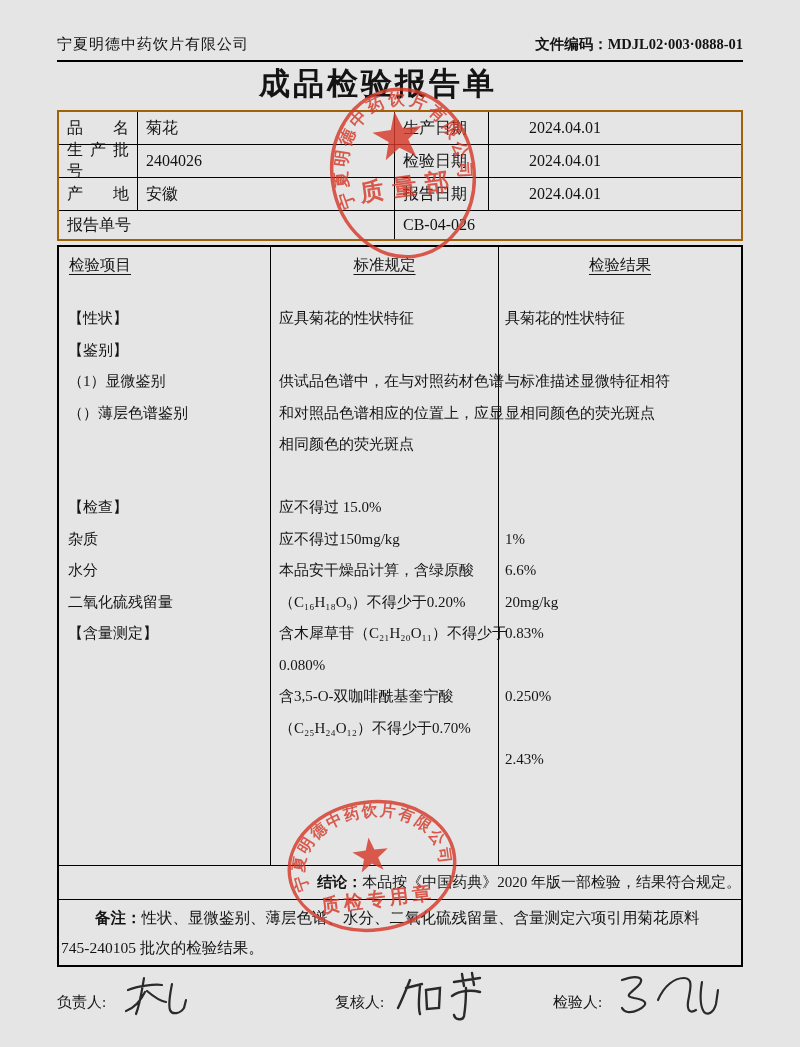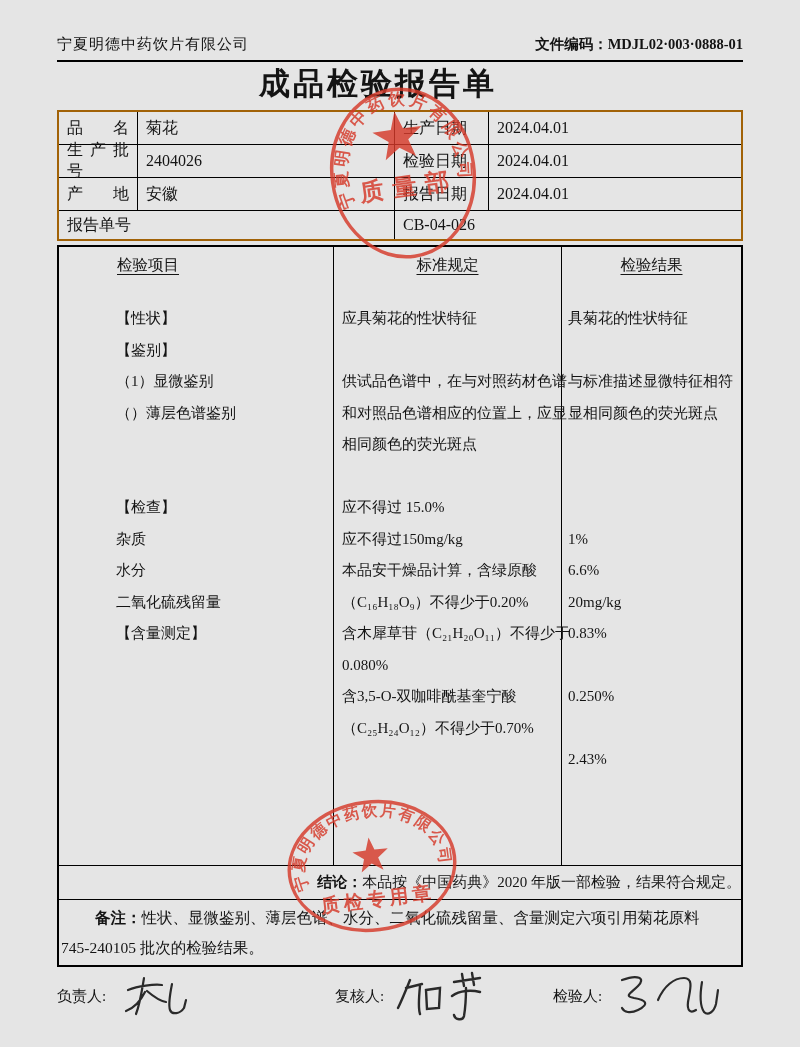--- a/index.html
+++ b/index.html
@@ -20,29 +20,29 @@
   
   .info-table { position:absolute; top:110px; left:57px; width:686px; border:2px solid #a16207; }
   .irow { display:flex; height:33px; border-bottom:1.5px solid #000; }
   .irow.last { height:28px; border-bottom:none; }
   .icell { display:flex; align-items:center; padding:0 8px; font-size:16px; border-right:1.5px solid #000; }
   .icell:last-child { border-right:none; }
   .ic-l  { width:79px; }
   .ic-l span { width:100%; text-align:justify; text-align-last:justify; }
   .ic-v  { width:257px; }
   .ic-l2 { width:94px; }
-  .ic-v2 { flex:1; }
+  .ic-v2 { flex:1;margin-left:32px; }
   .ic-rl { width:336px; }
   .ic-rv { flex:1; }
 
   
   .main-wrap { position:absolute; top:245px; left:57px; width:686px; border:2px solid #000; }
   .main-grid { display:flex; height:618px; }
   .mcol { height:100%; }
-  .mcol1 { width:275px; border-right:1.5px solid #000;padding-left:48px; }
+  .mcol1 { width:212px; border-right:1.5px solid #000; }
   .mcol2 { width:228px; border-right:1.5px solid #000; }
   .mcol3 { flex:1; }
   .mhead { height:56px; padding-top:8px; font-size:15.5px; }
   .mhead.left { text-align:left; padding-left:10px; }
   .mhead.center { text-align:center; }
   .mhead span { text-decoration:underline; text-underline-offset:4px; }
   .mlines { font-size:15px; }
   .tline { height:31.5px; line-height:31.5px; white-space:nowrap; overflow:visible; }
   .mcol1 .tline { padding-left:9px; }
   .mcol2 .tline { padding-left:8px; }
@@ -50,21 +50,21 @@
 
   .concl-row { border-top:1.5px solid #000; height:34px; line-height:32px;
                padding-left:56px; font-size:15px; white-space:nowrap;text-align:right; }
   .remark-row { border-top:1.5px solid #000; height:66px; font-size:15.5px; padding-top:3px; }
   .remark-row .rl1 { padding-left:36px; line-height:30px; white-space:nowrap; }
   .remark-row .rl2 { padding-left:2px; line-height:30px; }
   .blabel { font-weight:bold; }
 
   
   .sigrow { position:absolute; top:970px; left:57px; width:686px; height:54px; }
-  .siggroup { position:absolute; top:0; display:flex; align-items:center; }
+  .siggroup { position:absolute; top:0; display:flex; align-items:flex-end; }
   .sg1 { left:0; } .sg2 { left:278px; } .sg3 { left:496px; }
   .siglabel { font-size:15px; line-height:40px; }
   .sigsvg { margin-left:8px; }
 
   
   .stamp { position:absolute; pointer-events:none; opacity:0.82; }
   .stamp1 { left:318px; top:78px; }
   .stamp2 { left:277px; top:786px; }
   .stamp text { font-family:"Liberation Serif","DejaVu Serif",serif; }
   .arc-text { font-size:16.5px; letter-spacing:3.5px; font-weight:bold; }

